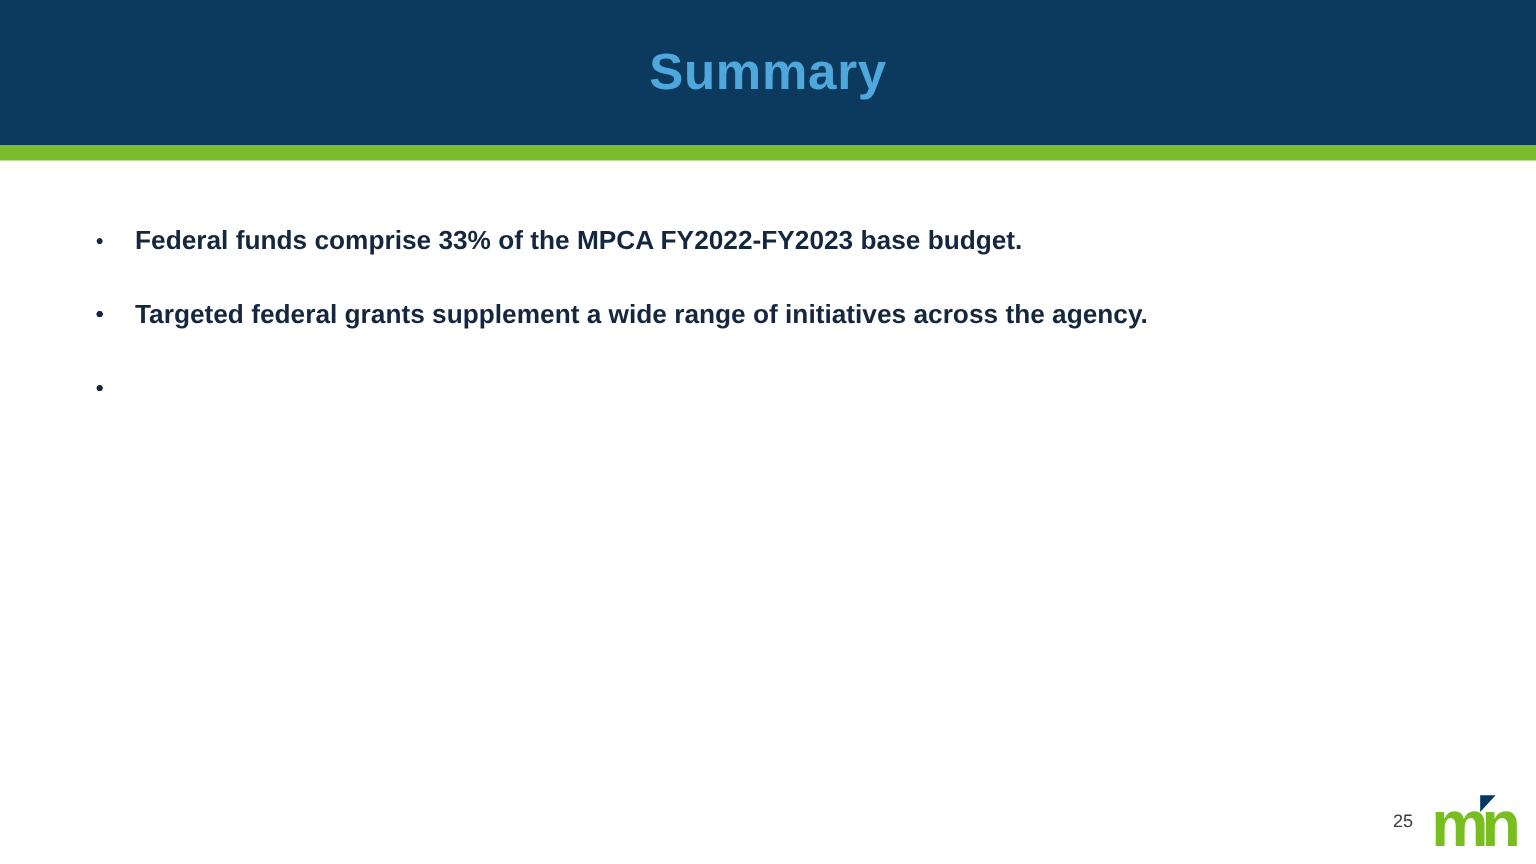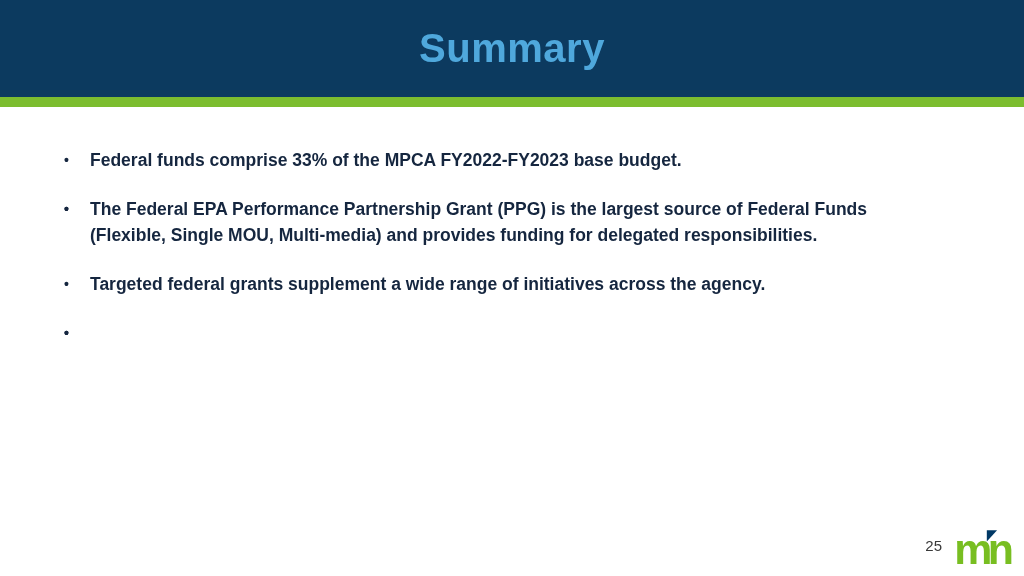--- a/index.html
+++ b/index.html
@@ -17,21 +17,21 @@
   }
   .header {
     height: 97px;
     background: #0c3a5f;
     display: flex;
     align-items: center;
     justify-content: center;
   }
   .header .title {
     color: #4fa8dc;
-    font-size: 40px;
+    font-size: 34px;
     font-weight: bold;
     letter-spacing: 0.5px;
   }
   .accent-stripe {
     height: 10px;
     background: #7cbd2f;
   }
   .content {
     padding: 40px 95px 0 62px;
   }
@@ -54,21 +54,21 @@
     left: 2px;
     top: 0;
     font-size: 14px;
     font-weight: bold;
     color: #15263f;
   }
   .page-number {
     position: absolute;
     right: 82px;
     bottom: 22px;
-    font-size: 15px;
+    font-size: 12px;
     color: #3a3a3a;
     font-weight: normal;
   }
   .mn-logo {
     position: absolute;
     right: 12px;
     bottom: 8px;
     width: 56px;
     height: 42px;
   }
@@ -81,21 +81,21 @@
   <div class="header">
     <div class="title">Summary</div>
   </div>
 
   <div class="accent-stripe"></div>
 
   <div class="content">
     <ul class="bullet-list">
         <li><span class="dot">•</span><span>Federal funds comprise 33% of the MPCA FY2022-FY2023 base budget.</span></li>
         <li><span class="dot">•</span></li>
-        <li><span class="dot">•</span><span>The Federal EPA Performance Partnership Grant (PPG) is the largest source of Federal Funds (Flexible, Single MOU, Multi-media) and provides funding for delegated responsibilities.</span></li>
+        <li><span class="dot">•</span></li>
         <li><span class="dot">•</span><span> Targeted federal grants supplement a wide range of initiatives across the agency.</span></li>
         <li><span class="dot">•</span></li>
         <li><span class="dot">•</span></li>
       </ul>
   </div>
 
   <div class="page-number">25</div>
 
   <svg class="mn-logo" viewBox="0 0 60 44" xmlns="http://www.w3.org/2000/svg">
     <text x="-2" y="40" font-family="Liberation Sans, sans-serif" font-size="46" font-weight="bold" fill="#78be21" letter-spacing="-5">mn</text>

